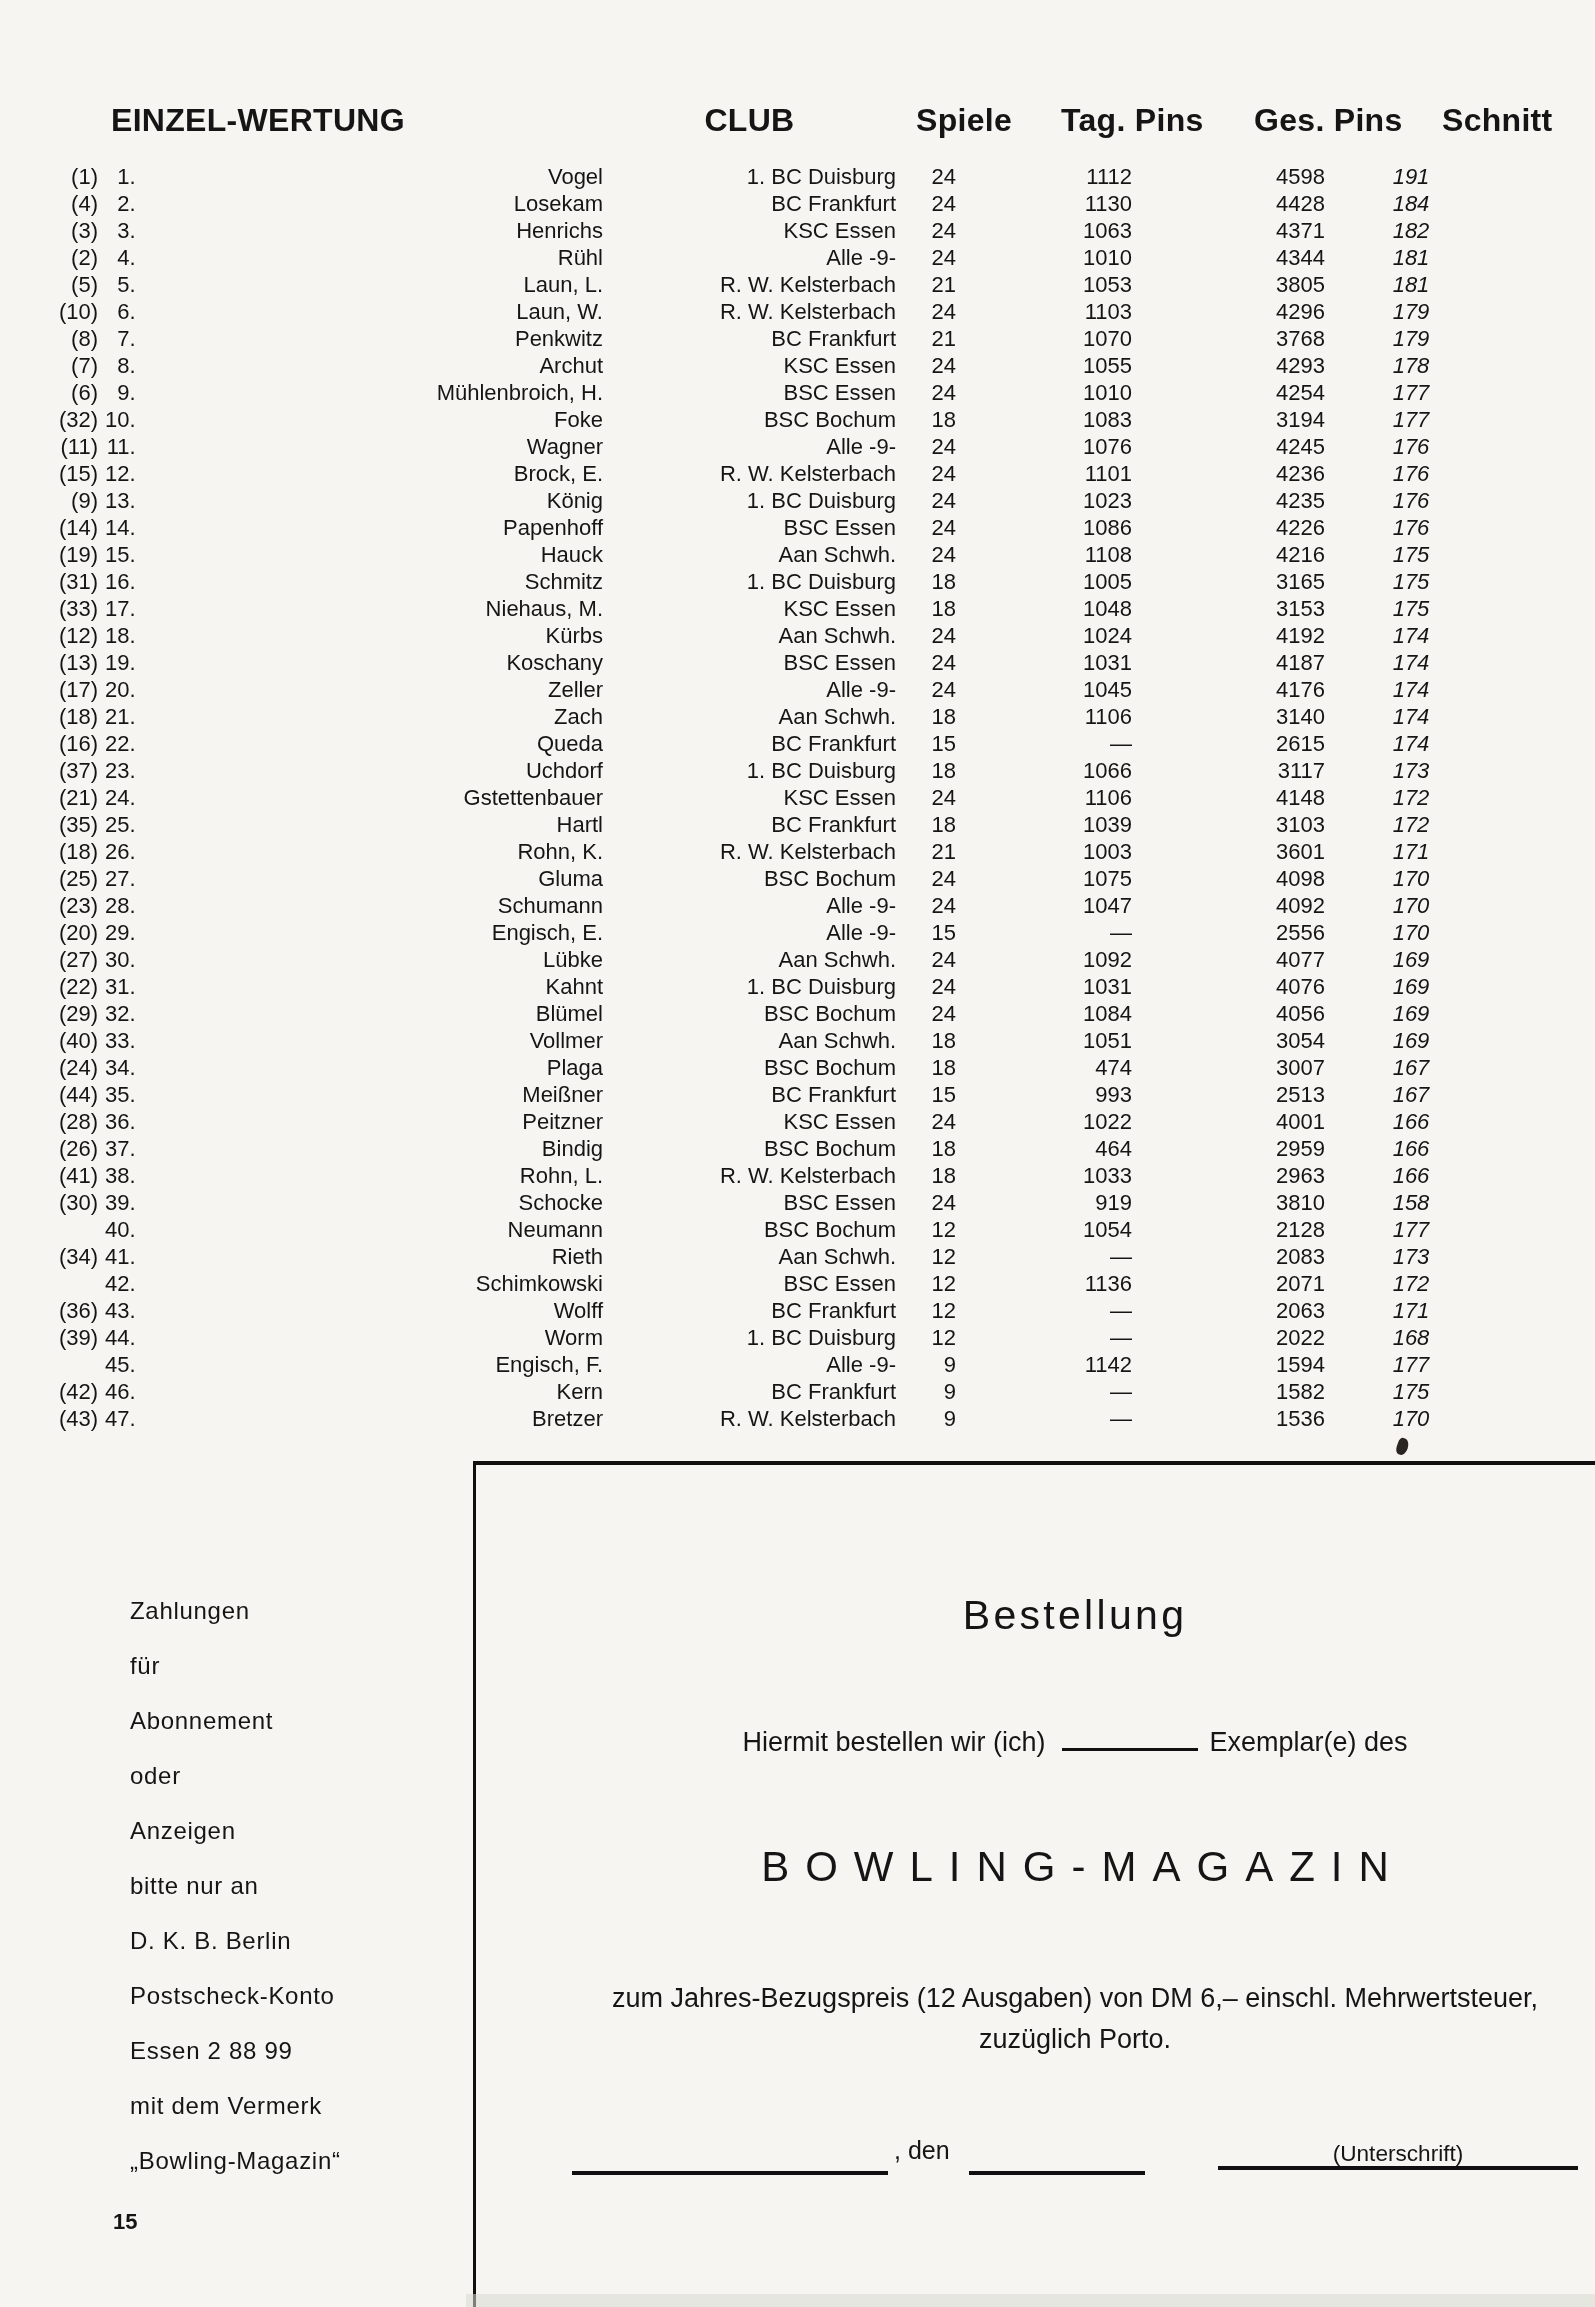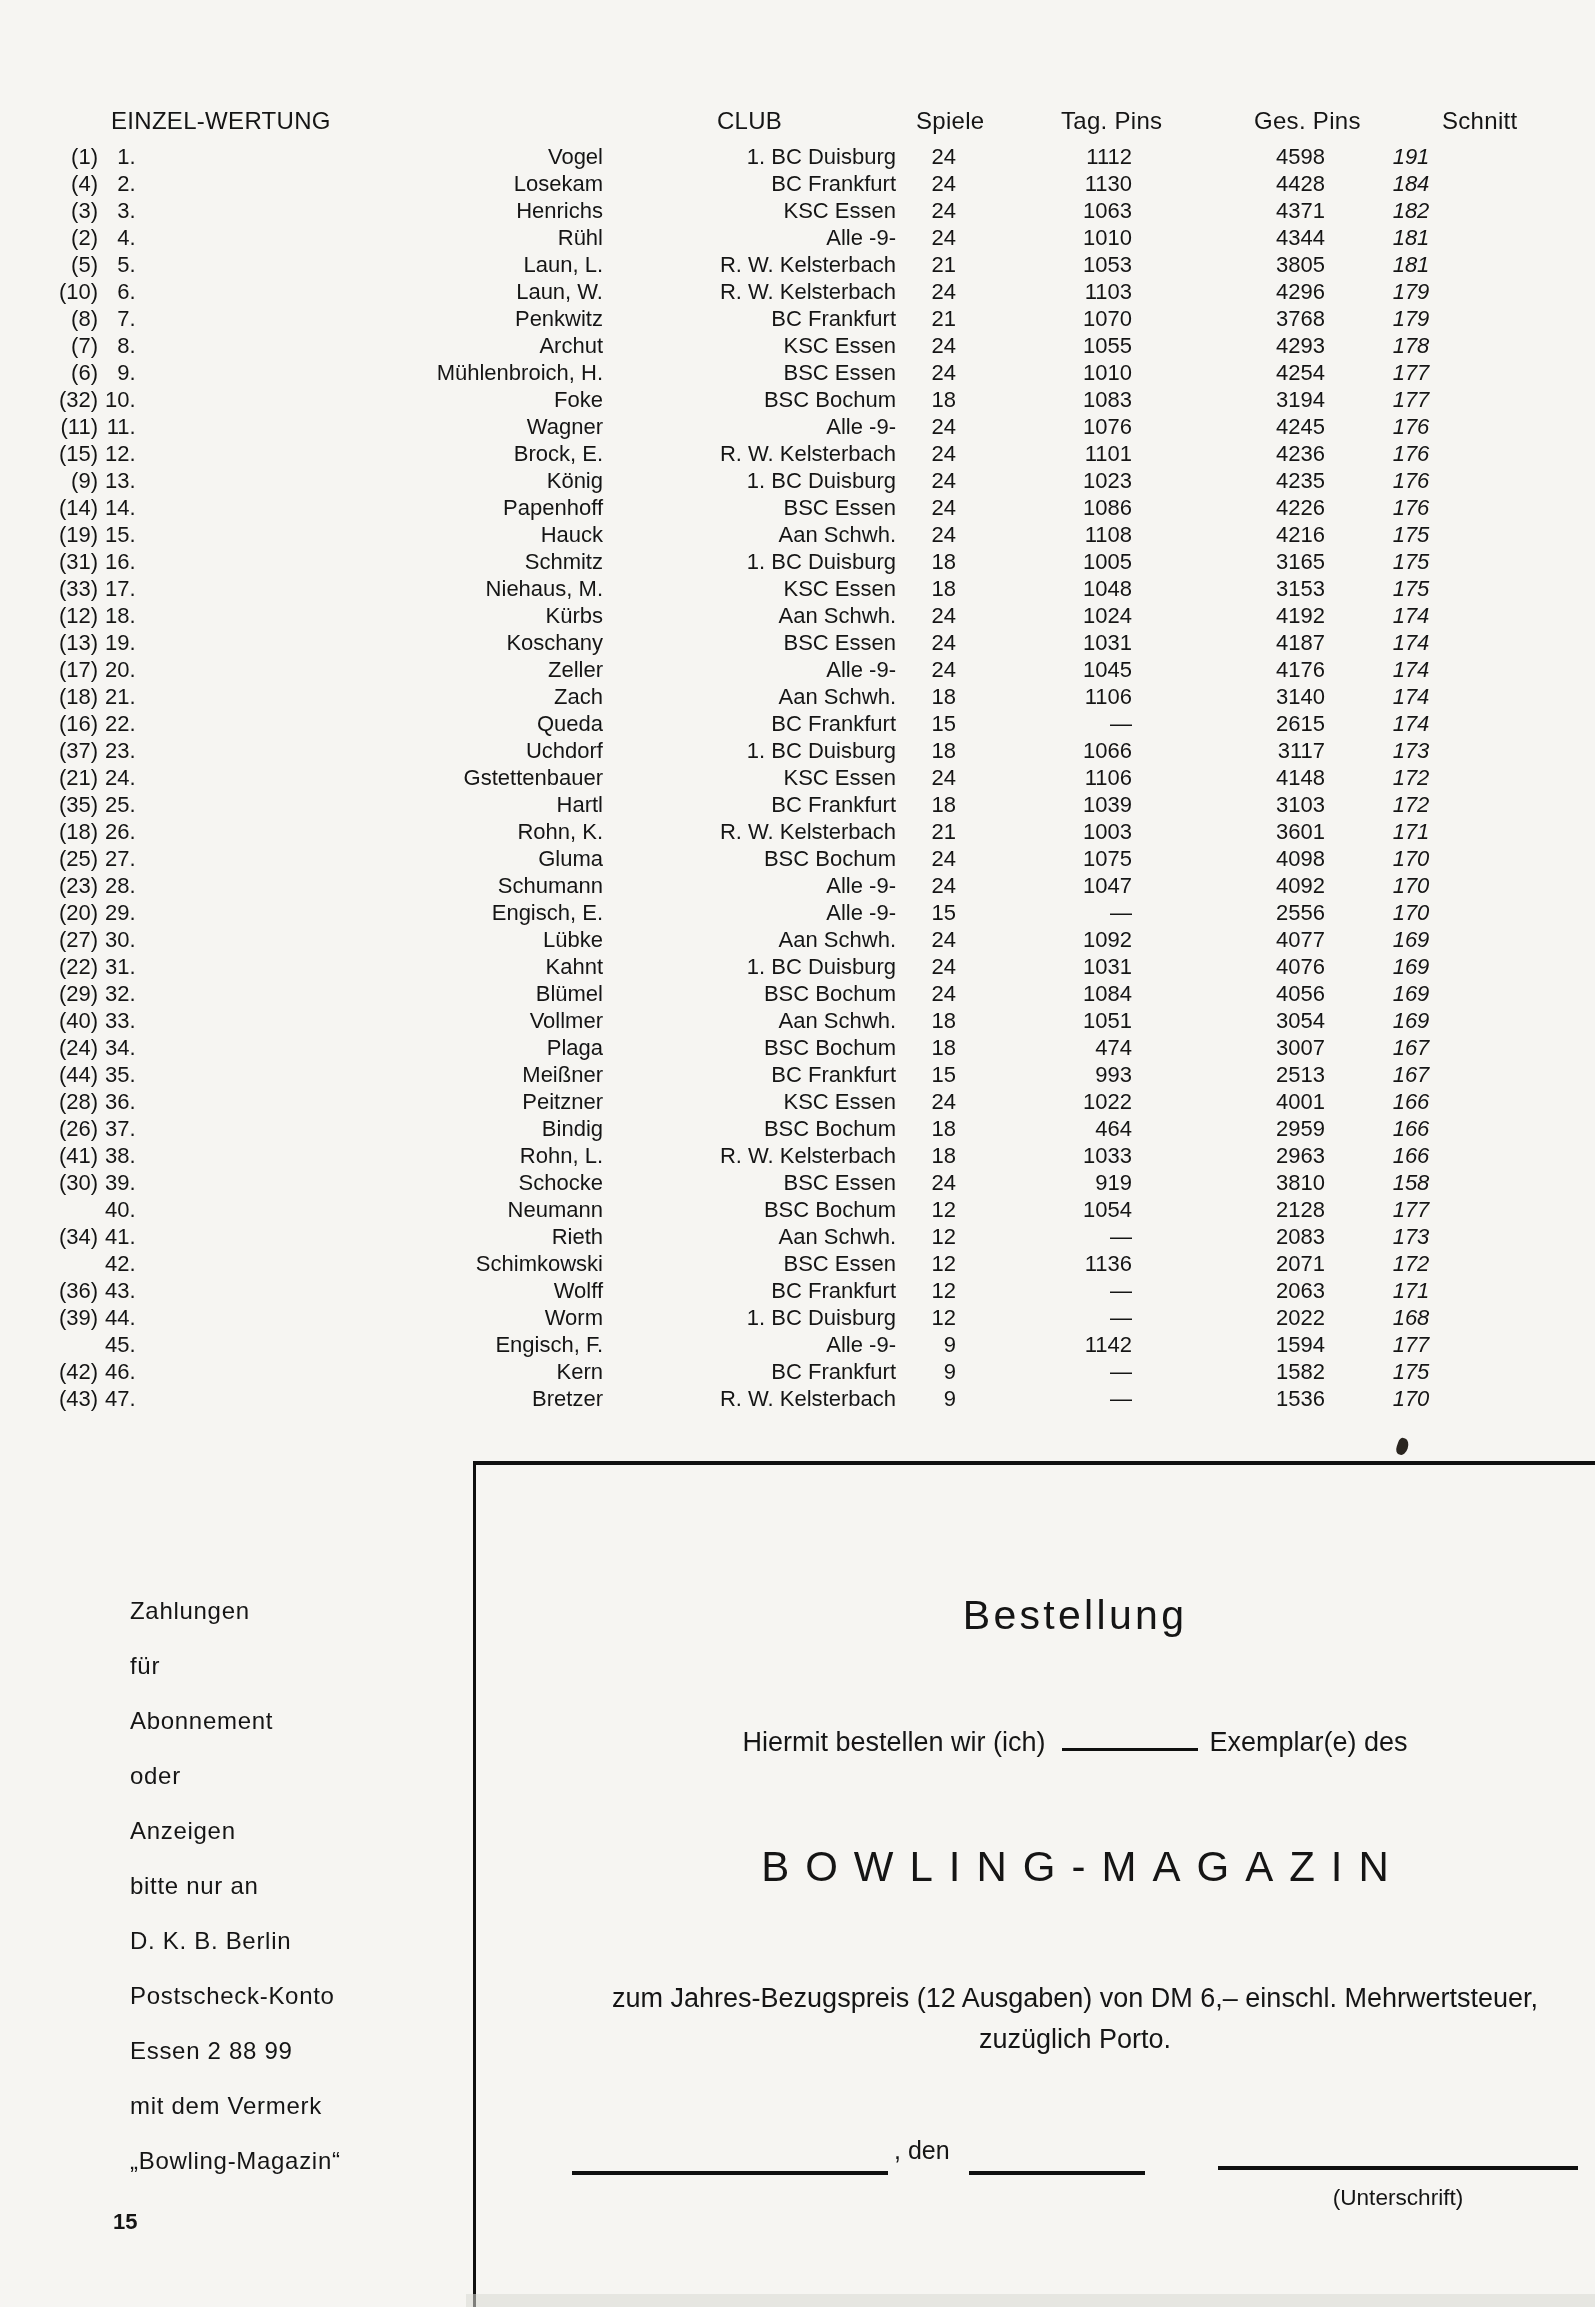--- a/index.html
+++ b/index.html
@@ -13,21 +13,21 @@
   }
   
   .rank-table{
     position:absolute;left:53px;top:107px;width:1465px;
   }
   .trow{
     display:grid;
     grid-template-columns:45px 39px 466px 293px 60px 176px 193px 176px;
     font-size:22px;line-height:27px;white-space:nowrap;
   }
-  .thead{font-weight:400;font-size:24px;letter-spacing:0.3px;margin-bottom:9px;}
+  .thead{font-weight:700;font-size:32px;letter-spacing:0.3px;margin-bottom:29px;}
   .h-einzel{grid-column:1/4;padding-left:58px;}
   .h-club{grid-column:4;text-align:center;}
   .h-spiele{grid-column:5;padding-left:20px;}
   .h-tag{grid-column:6;padding-left:105px;}
   .h-ges{grid-column:7;padding-left:122px;}
   .h-schnitt{grid-column:8;padding-left:117px;}
   .c-prev{text-align:right;}
   .c-rank{text-align:right;padding-right:1.3px;}
   .c-name{text-align:right;padding-left:9.3px;}
   .c-club{text-align:right;}
@@ -69,21 +69,21 @@
   .ob-price{
     position:absolute;top:513px;left:0;width:1198px;text-align:center;
     font-size:27px;line-height:41px;
   }
   .sig-line{position:absolute;border-top:4px solid #101010;height:0;}
   .sig-line-a{left:96px;top:706px;width:316px;}
   .sig-line-b{left:493px;top:706px;width:176px;}
   .sig-line-c{left:742px;top:701px;width:360px;}
   .sig-den{position:absolute;left:418px;top:671px;font-size:25px;white-space:nowrap;}
   .sig-unterschrift{
-    position:absolute;left:742px;top:720px;width:360px;text-align:center;
+    position:absolute;left:742px;top:676px;width:360px;text-align:center;
     font-size:22.6px;
   }
   
   .ink-blob{
     position:absolute;left:1397px;top:1438px;width:10.7px;height:17.3px;
     background:#2a2520;border-radius:40% 60% 55% 45%;transform:rotate(18deg);
   }
   .bottom-band{
     position:absolute;left:466px;top:2294px;width:1130px;height:12.7px;
     background:#d8d8d4;opacity:.55;

